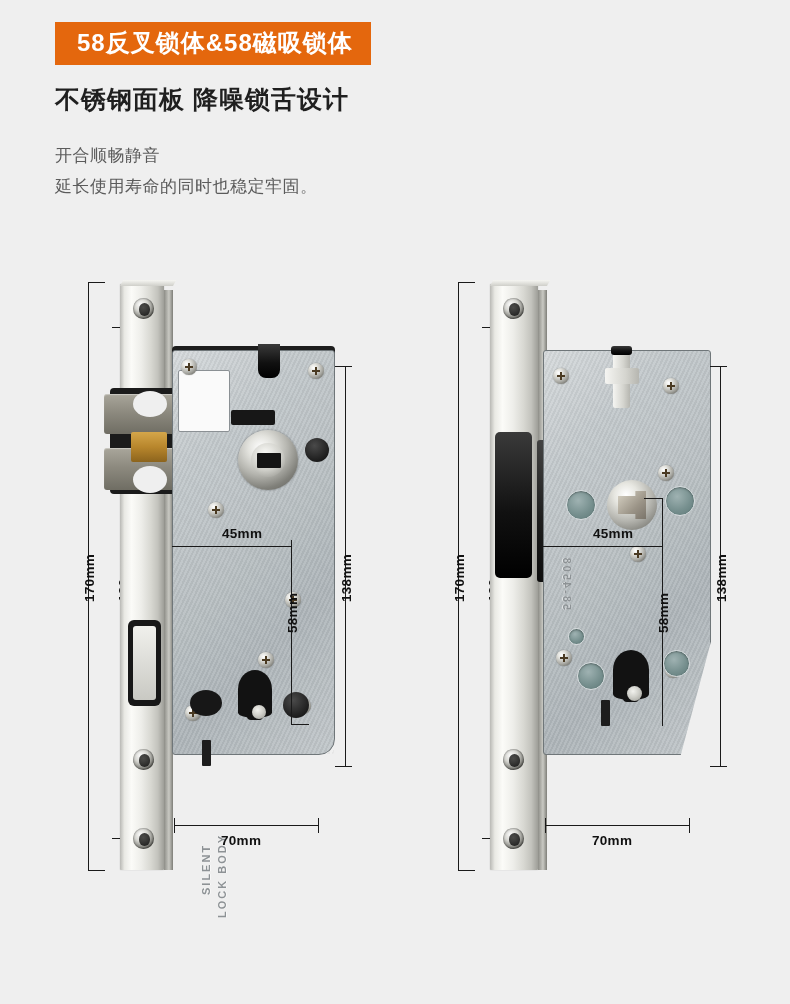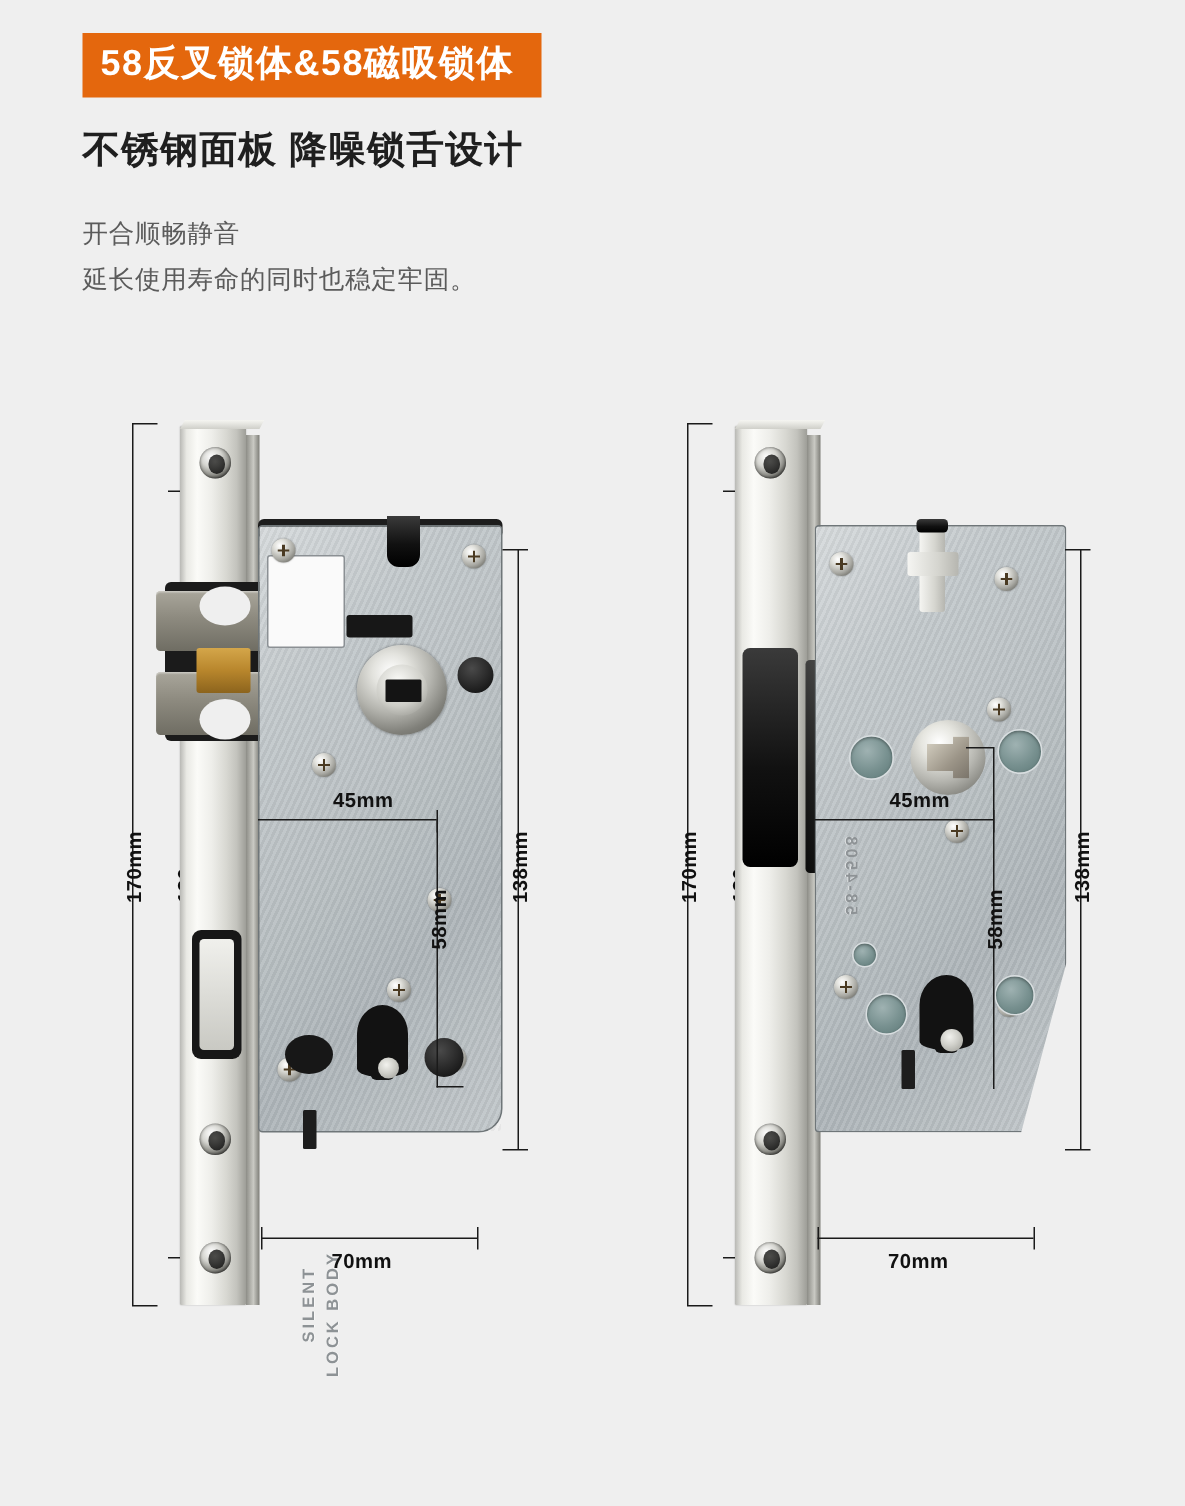--- a/index.html
+++ b/index.html
@@ -26,21 +26,21 @@
   }
   .badge {
     position: absolute;
     left: 55px;
     top: 22px;
     background: #e4670d;
     color: #ffffff;
     font-size: 24px;
     font-weight: bold;
     letter-spacing: 1px;
-    padding: 9px 18px 10px 12px;
+    padding: 9px 18px 10px 22px;
     line-height: 1;
     white-space: nowrap;
   }
   .headline {
     position: absolute;
     left: 55px;
     top: 83px;
     font-size: 25px;
     font-weight: bold;
     color: #1f1f1f;

